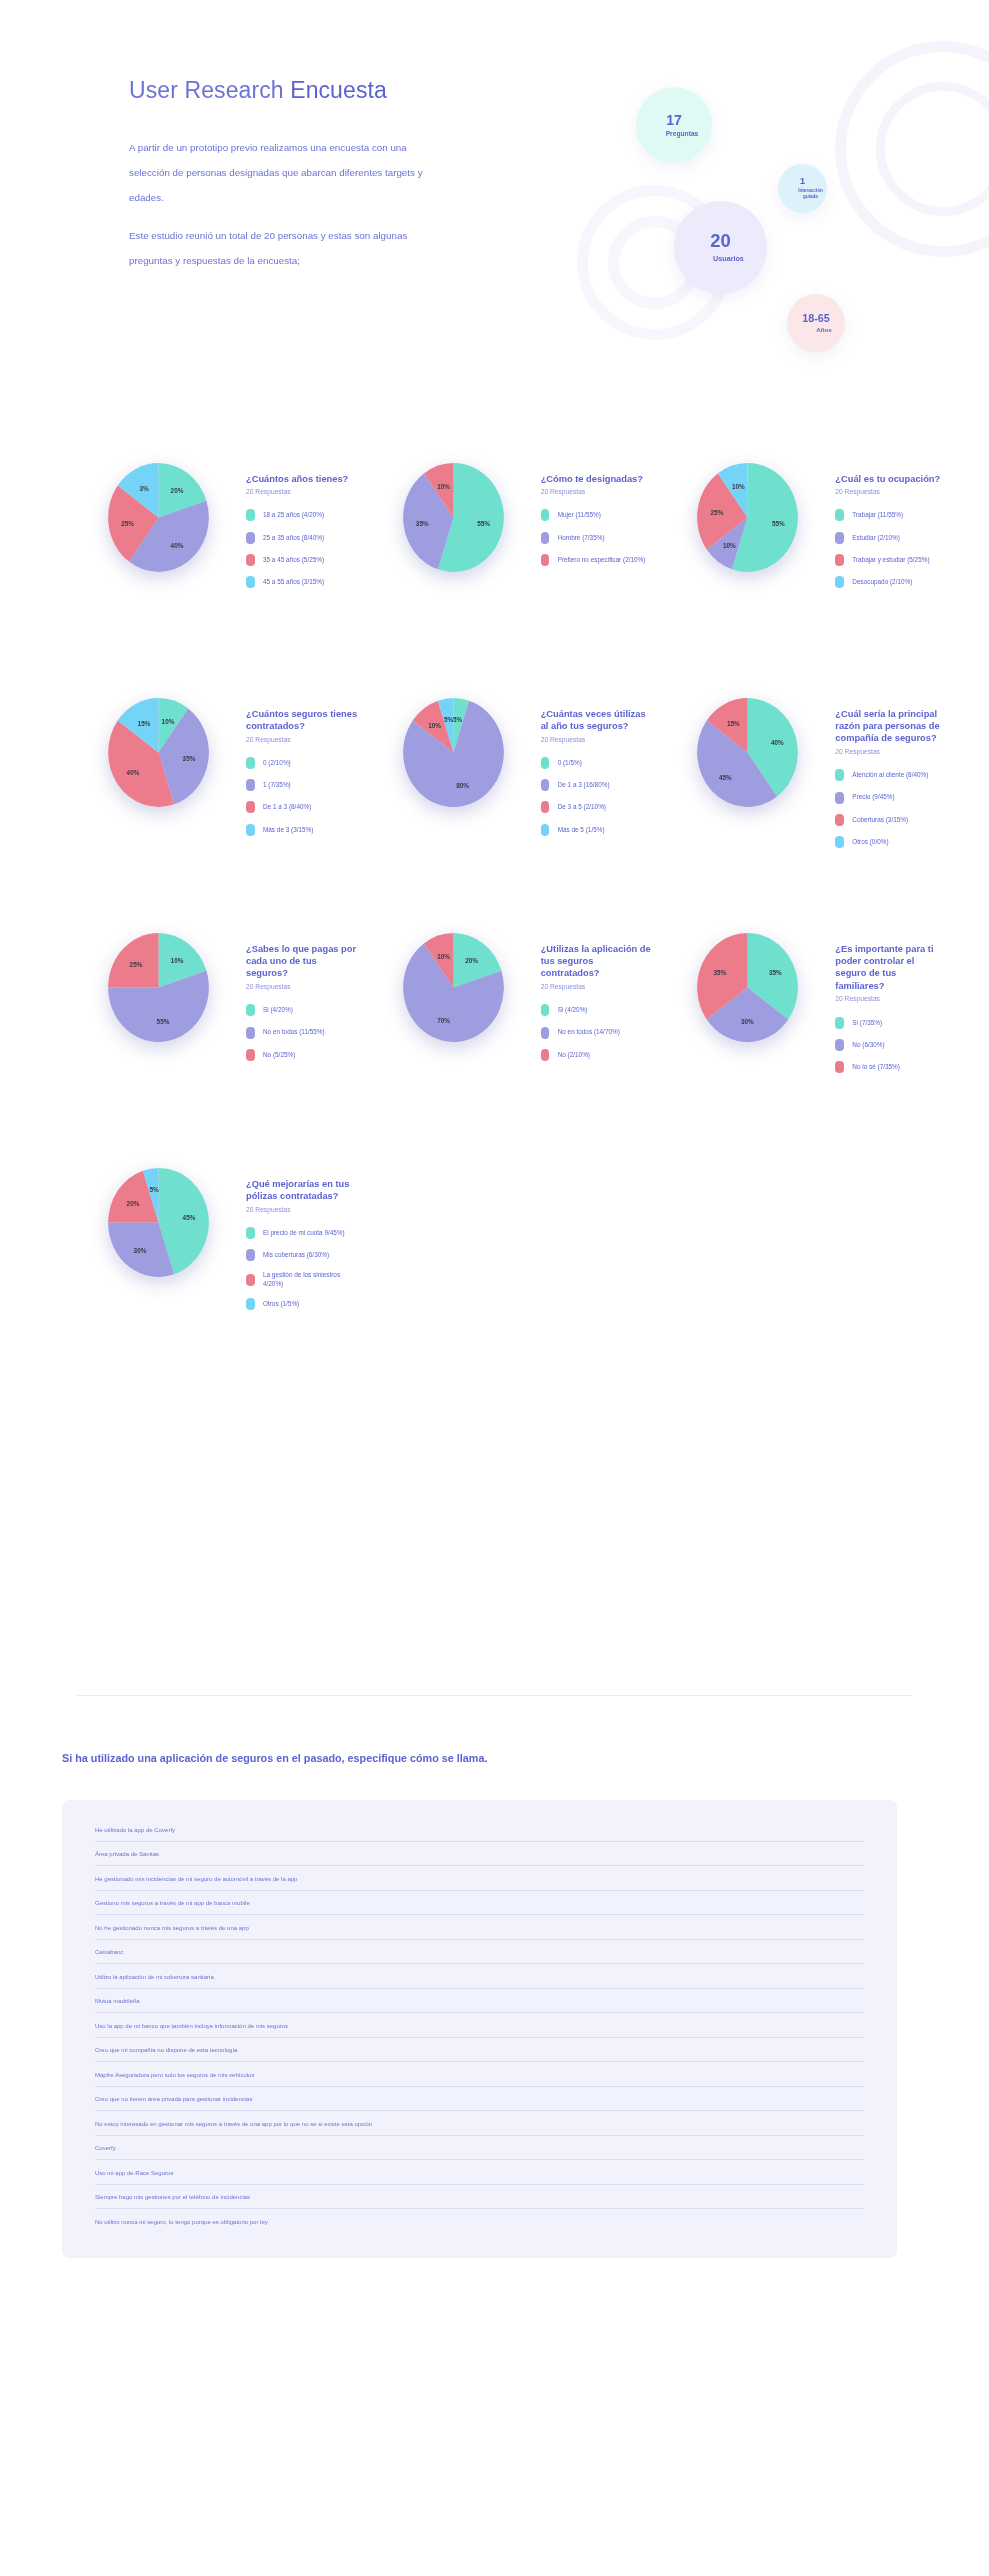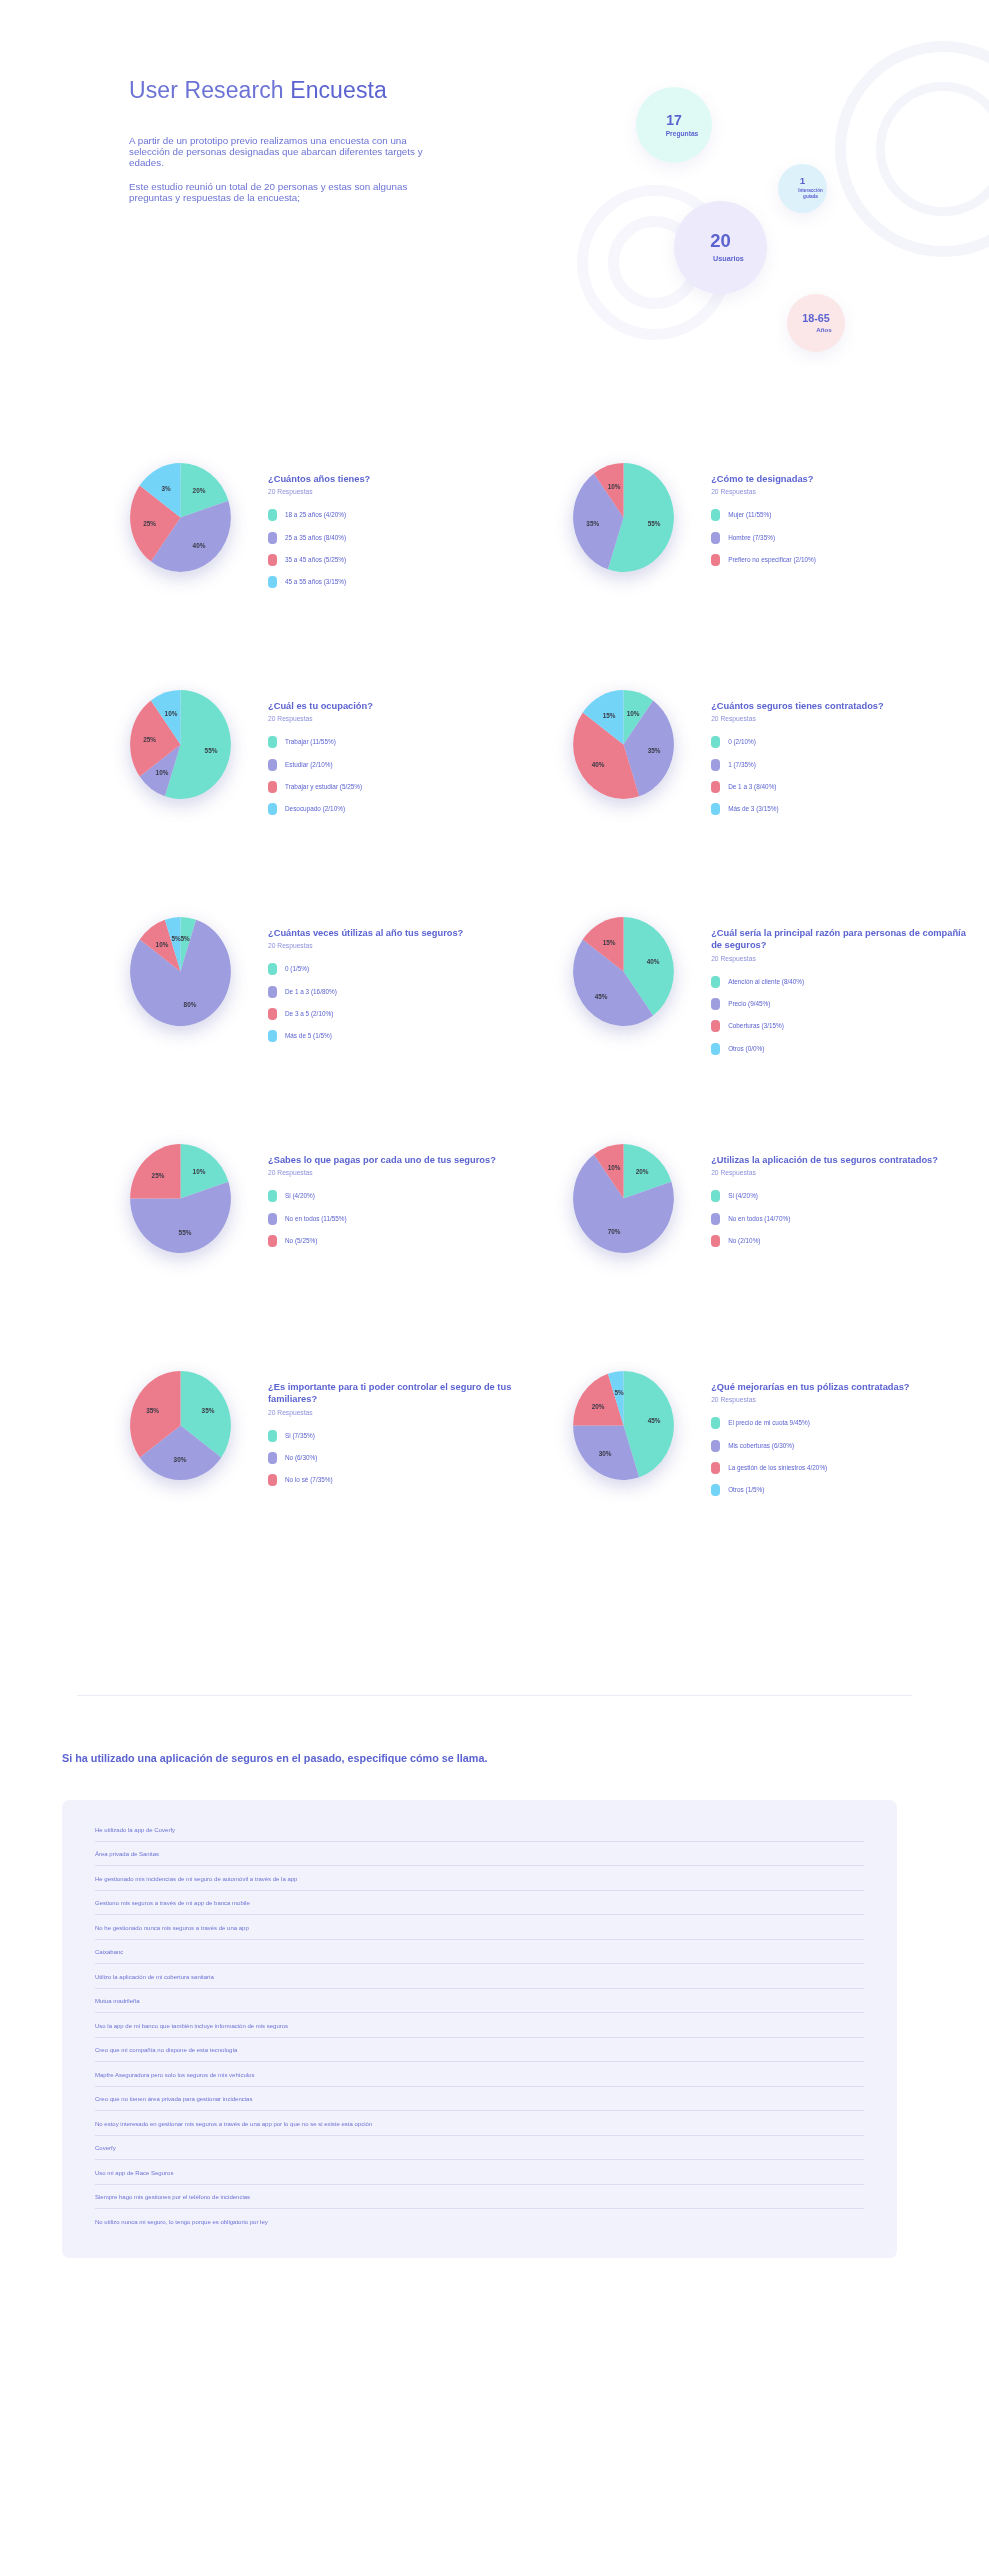--- a/index.html
+++ b/index.html
@@ -23,21 +23,21 @@
   .ring.r4 { width: 93px; height: 93px; left: 608px; top: 216px; border-color:#f6f6fc; }
 
   
   .header { position: relative; padding: 77px 0 0 129px; width: 567px; }
   .page-title {
     font-size: 23px; color: #6c73d4; font-weight: 400; letter-spacing: 0.1px;
   }
   .page-title b { font-weight: 400; color:#5b63d0; }
   .intro { margin-top: 31px; width: 319px; }
   .intro p {
-    font-size: 9.8px; line-height: 11px; color: #6c73d4; margin-bottom: 13.4px;
+    font-size: 9.8px; line-height: 25px; color: #6c73d4; margin-bottom: 13.4px;
   }
 
   
   .bubbles { position: absolute; left: 608px; top: 31px; width: 350px; height: 340px; }
   .bubble {
     position: absolute; border-radius: 50%;
     display: flex; flex-direction: column; align-items: center; justify-content: center;
     text-align: center; color: #5b63d0;
     box-shadow: 0 5.2px 15.5px rgba(120,120,190,.10);
   }
@@ -51,22 +51,22 @@
   .b-interaccion .lbl { font-size: 4.6px; line-height: 6.2px;}
   .b-usuarios { width: 93px; height: 93px; left: 66px; top: 170px; background:#eceafb; }
   .b-usuarios .num { font-size: 18.5px; margin-bottom: 4.1px;}
   .b-usuarios .lbl { font-size: 7.2px; }
   .b-edad { width: 58px; height: 58px; left: 179px; top: 263px; background:#fbe6e8; }
   .b-edad .num { font-size: 10.8px; margin-bottom: 2.1px;}
   .b-edad .lbl { font-size: 6.2px; }
 
   
   .pie-grid {
-    position: absolute; top: 453px; left: 93px; width: 876px;
-    display: grid; grid-template-columns: 1fr 1fr; column-gap: 10.3px; row-gap: 0;
+    position: absolute; top: 453px; left: 71px; width: 876px;
+    display: grid; grid-template-columns: 1fr 1fr 1fr; column-gap: 10.3px; row-gap: 0; gap: 8px;
   }
   .pie-card { display: flex; align-items: flex-start; height: 227px; padding-top: 10.3px;}
   .pie-wrap { width: 175px; flex: 0 0 175px; display:flex; align-items:center; justify-content:center;}
   .pie {
     position: relative; width: 101px; height: 109px; border-radius: 50%;
     box-shadow: 0 7.2px 17.5px rgba(140,140,200,.18);
   }
   .pie svg { display:block; width:100%; height:100%; overflow: visible;
              filter: drop-shadow(0 5.2px 9.3px rgba(140,140,200,.22)); }
   .pie .plabel {

